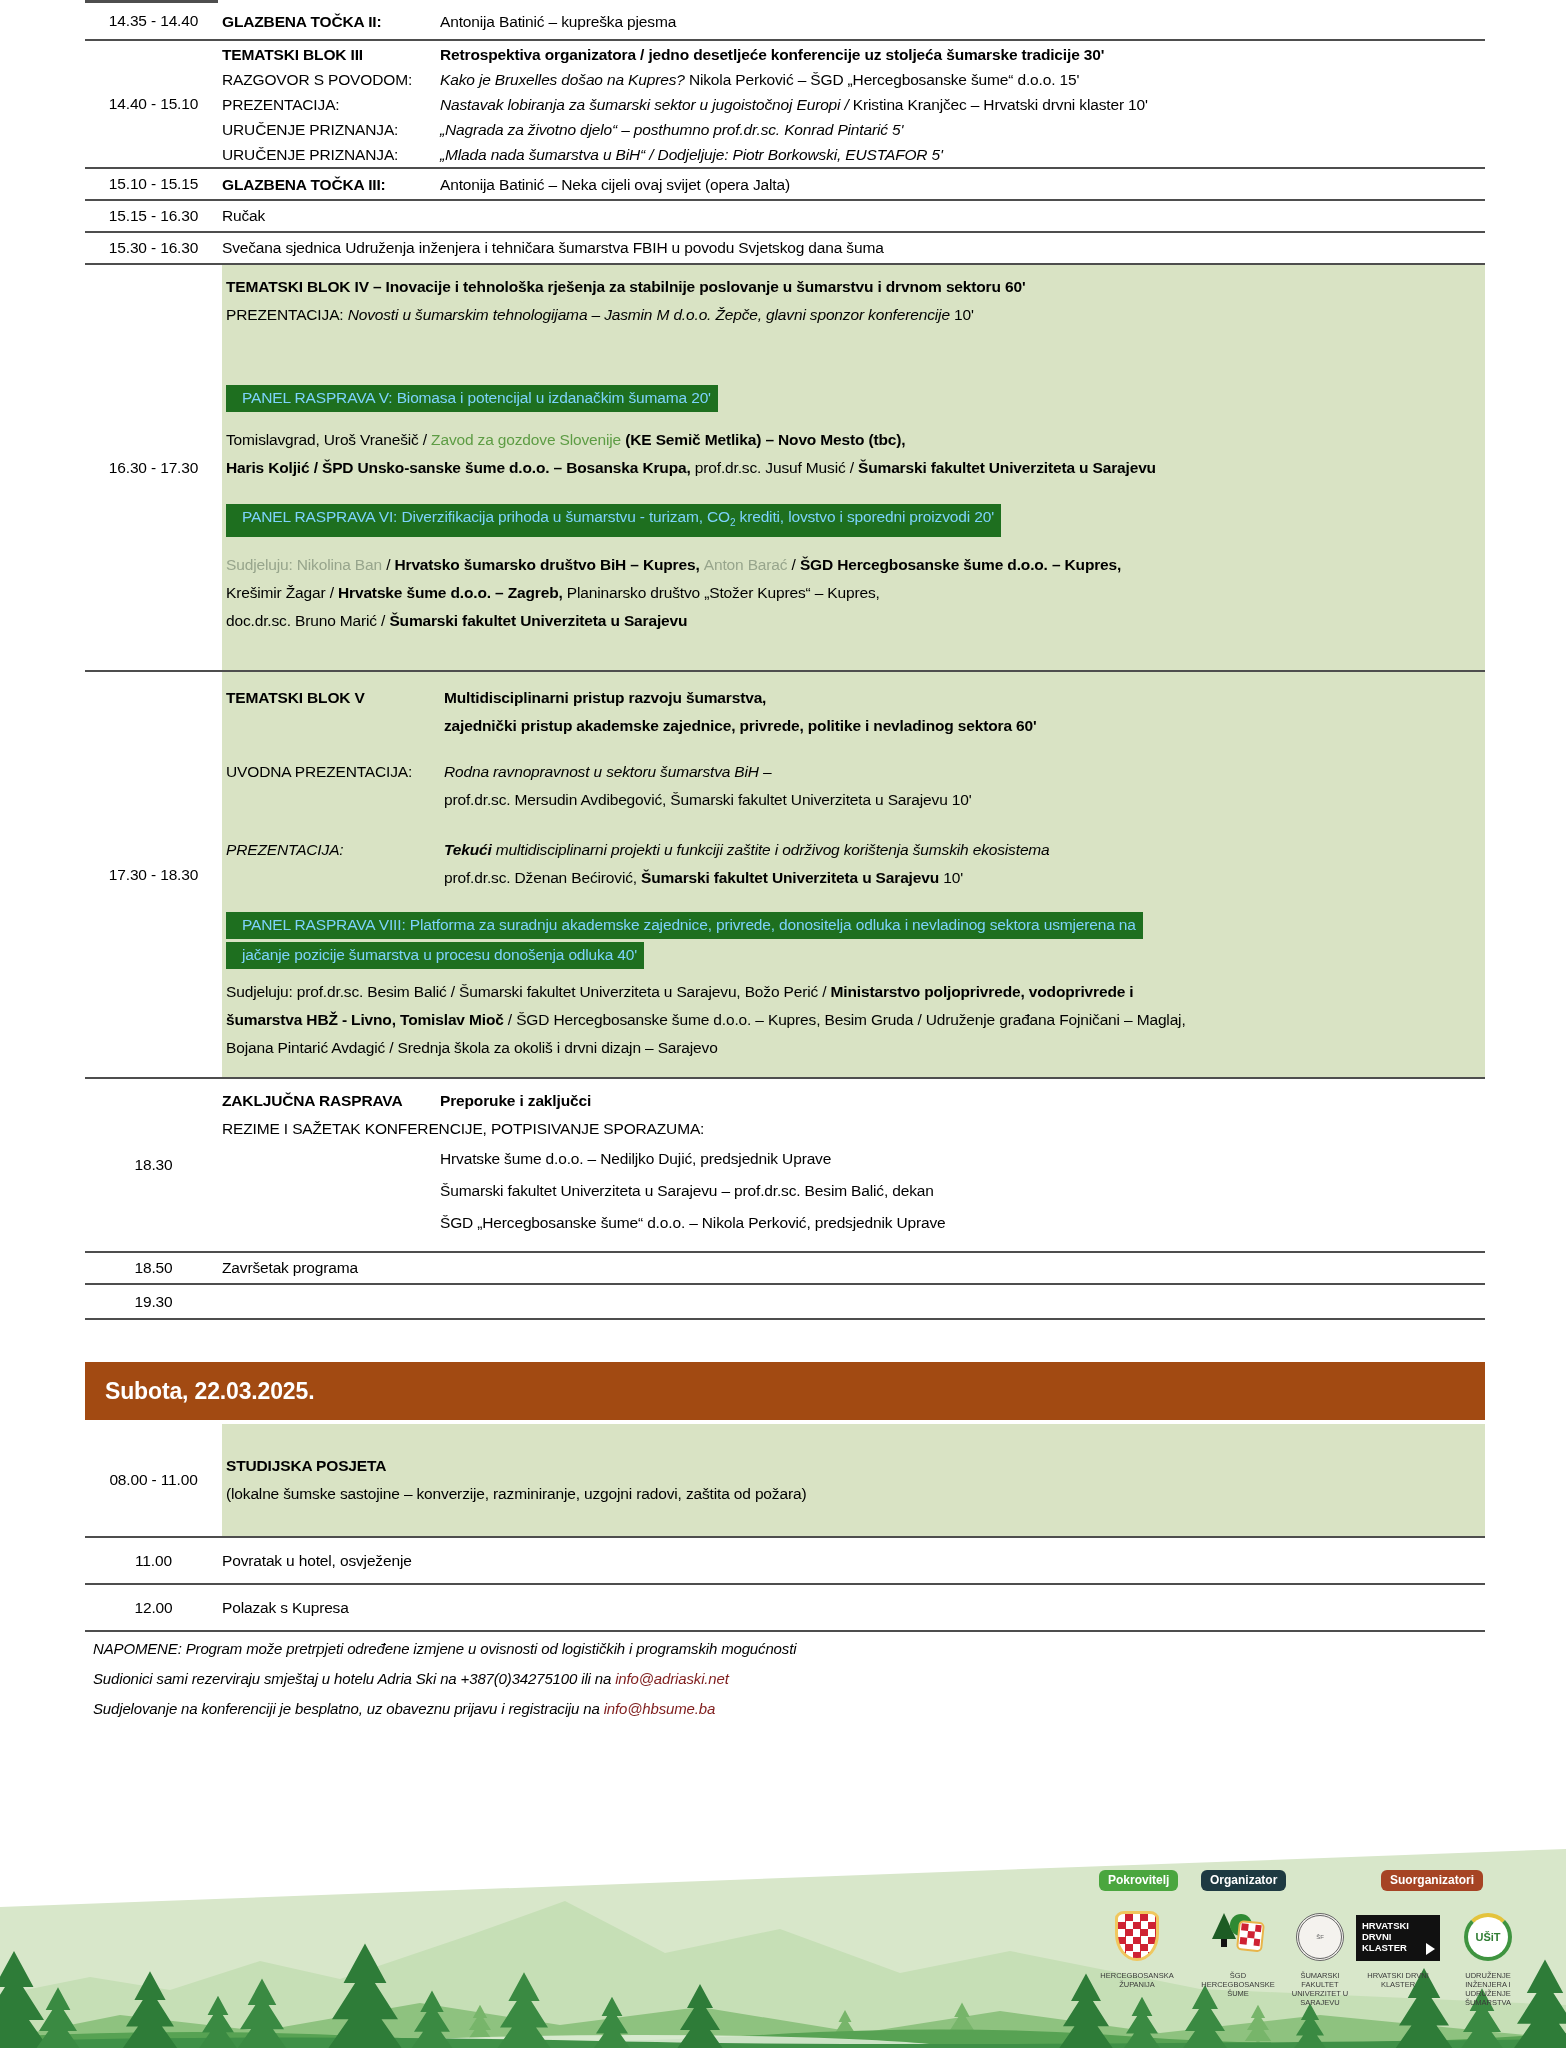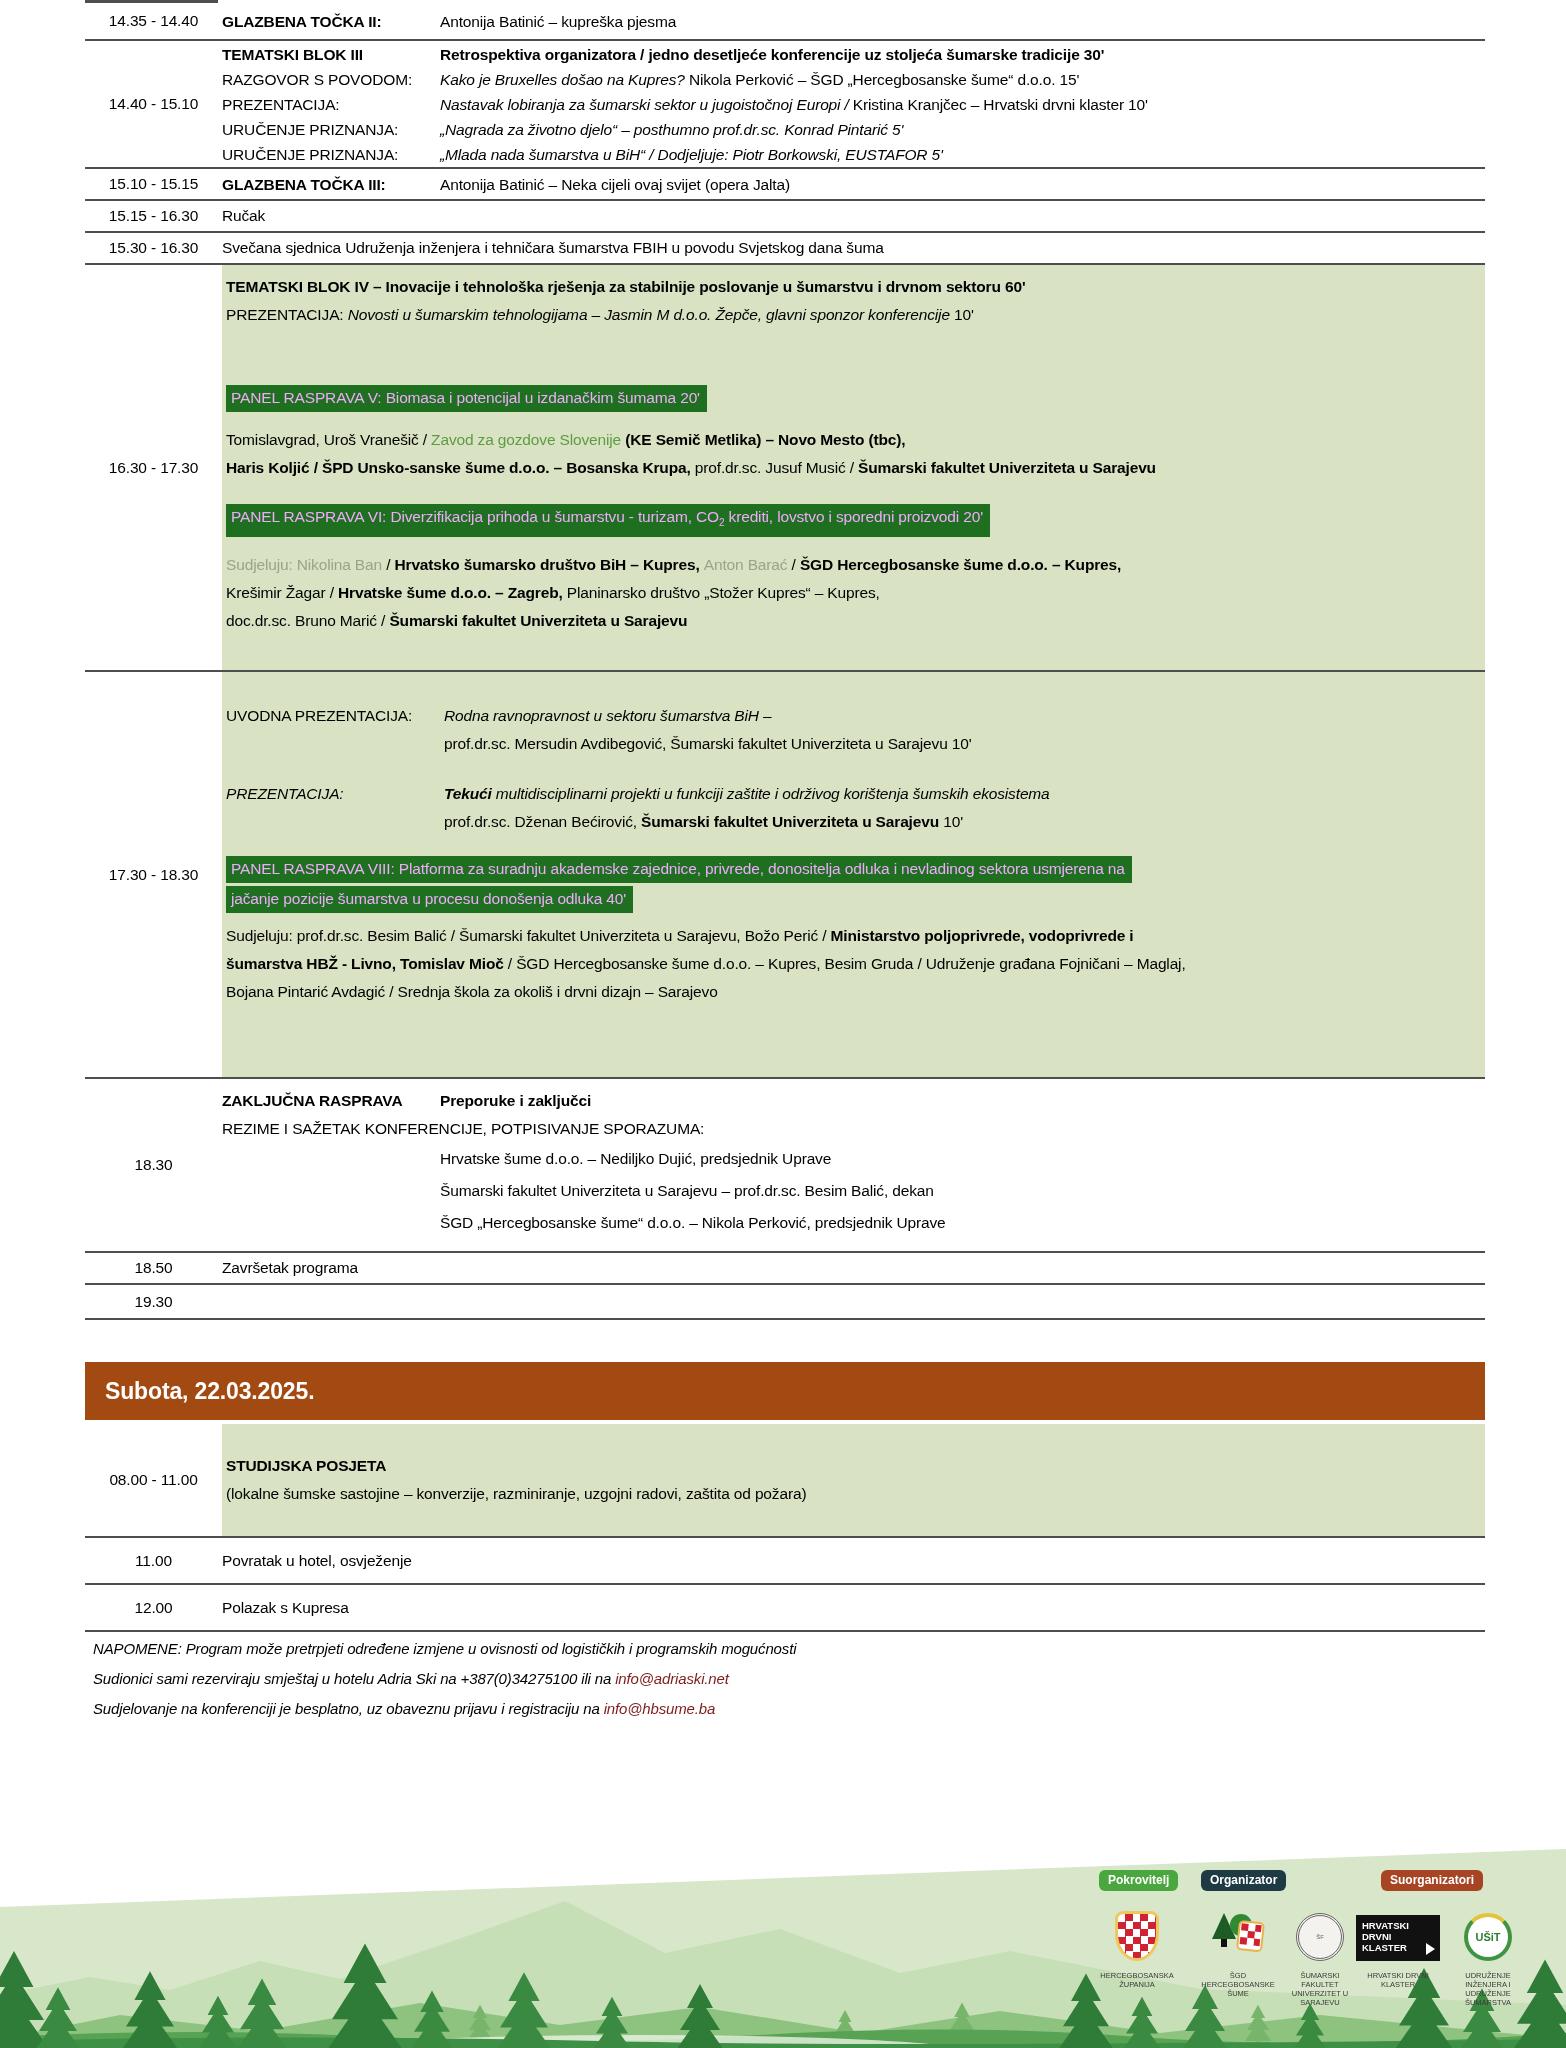--- a/index.html
+++ b/index.html
@@ -17,21 +17,21 @@
   .lbl-grid{display:grid;grid-template-columns:218px 1fr}
   .b{font-weight:bold}
   .i{font-style:italic}
   .sb{font-weight:bold}
   .gray{color:#97a58c}
   .grn{color:#5d9c44}
   .lh25{line-height:25px}
   .lh28{line-height:28px}
   .lh30{line-height:30px}
   .gc{background:#d9e3c4;display:block}
-  .hl{display:inline-block;background:#1e6f1f;color:#f0abfc;padding:2px 7px 3px 5px;line-height:22px}
+  .hl{display:inline-block;background:#1e6f1f;color:#7dd3fc;padding:2px 7px 3px 16px;line-height:22px}
   .hl sub{font-size:10px}
   .sp56{height:56px}.sp22{height:22px}.sp18{height:18px}.m8{height:8px}.m14{height:14px}
   .brown{height:58px;background:#a24a12;color:#fff;display:flex;align-items:center;
          font-weight:bold;font-size:23px;padding-left:20px;box-sizing:border-box}
   .gap42{height:42px}.gap4{height:4px}
   .notes{font-style:italic;font-size:15px;line-height:30px;padding-left:8px;padding-top:2px}
   .link{color:#7f1d1d;text-decoration:none;font-style:italic}
   .sig{padding-left:218px;line-height:32px}
   
   .footer{position:absolute;left:0;top:1843px;width:1566px;height:205px}
@@ -150,20 +150,27 @@
       <div class="lh28"><span>Krešimir Žagar / </span><span class="sb">Hrvatske šume d.o.o. – Zagreb, </span><span>Planinarsko društvo „Stožer Kupres“ – Kupres,</span></div>
       <div class="lh28"><span>doc.dr.sc. Bruno Marić / </span><span class="sb">Šumarski fakultet Univerziteta u Sarajevu</span></div>
     </div>
   </div>
 
   <div class="row" style="height:407px">
     <div class="time">
         <span>17.30 - 18.30</span>
       </div>
     <div class="gc" style="padding:12px 12px 0 4px">
+      <div class="lbl-grid lh28">
+        <span class="b">TEMATSKI BLOK V</span>
+        <span>
+            <div class="b lh28">Multidisciplinarni pristup razvoju šumarstva,</div>
+            <div class="b lh28">zajednički  pristup akademske zajednice, privrede, politike i nevladinog sektora  60'</div>
+          </span>
+      </div>
       <div class="sp18"></div>
       <div class="lbl-grid lh28">
         <span>UVODNA PREZENTACIJA:</span>
         <span>
             <div class="i lh28">Rodna ravnopravnost u sektoru šumarstva BiH –</div>
             <div class="lh28">prof.dr.sc. Mersudin Avdibegović, Šumarski fakultet Univerziteta u Sarajevu 10'</div>
           </span>
       </div>
       <div class="sp22"></div>
       <div class="lbl-grid lh28">

